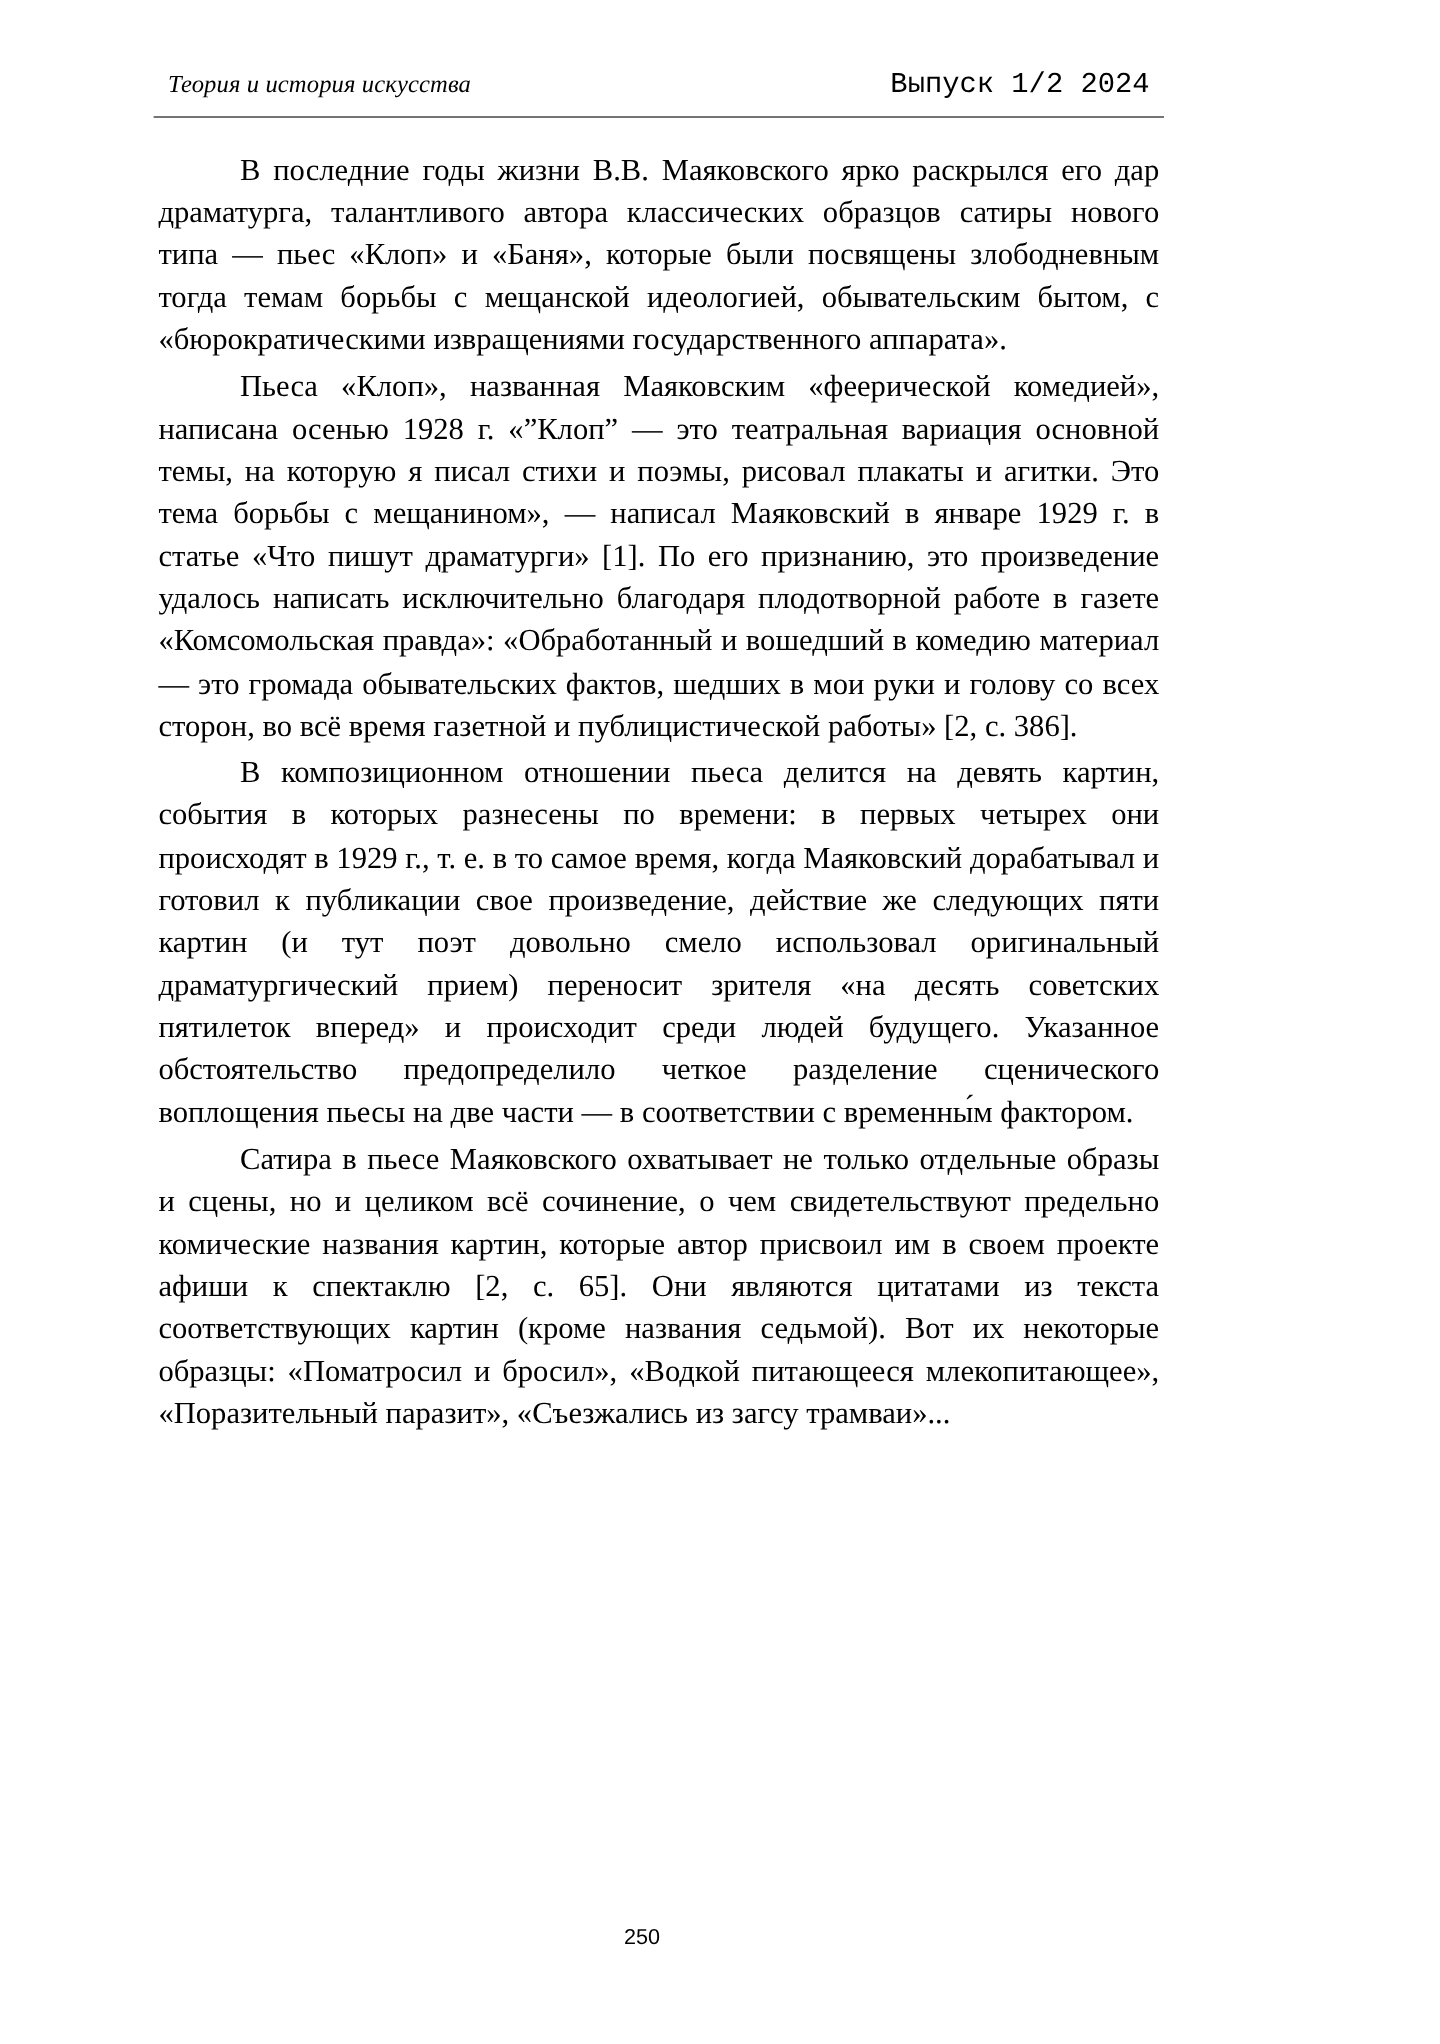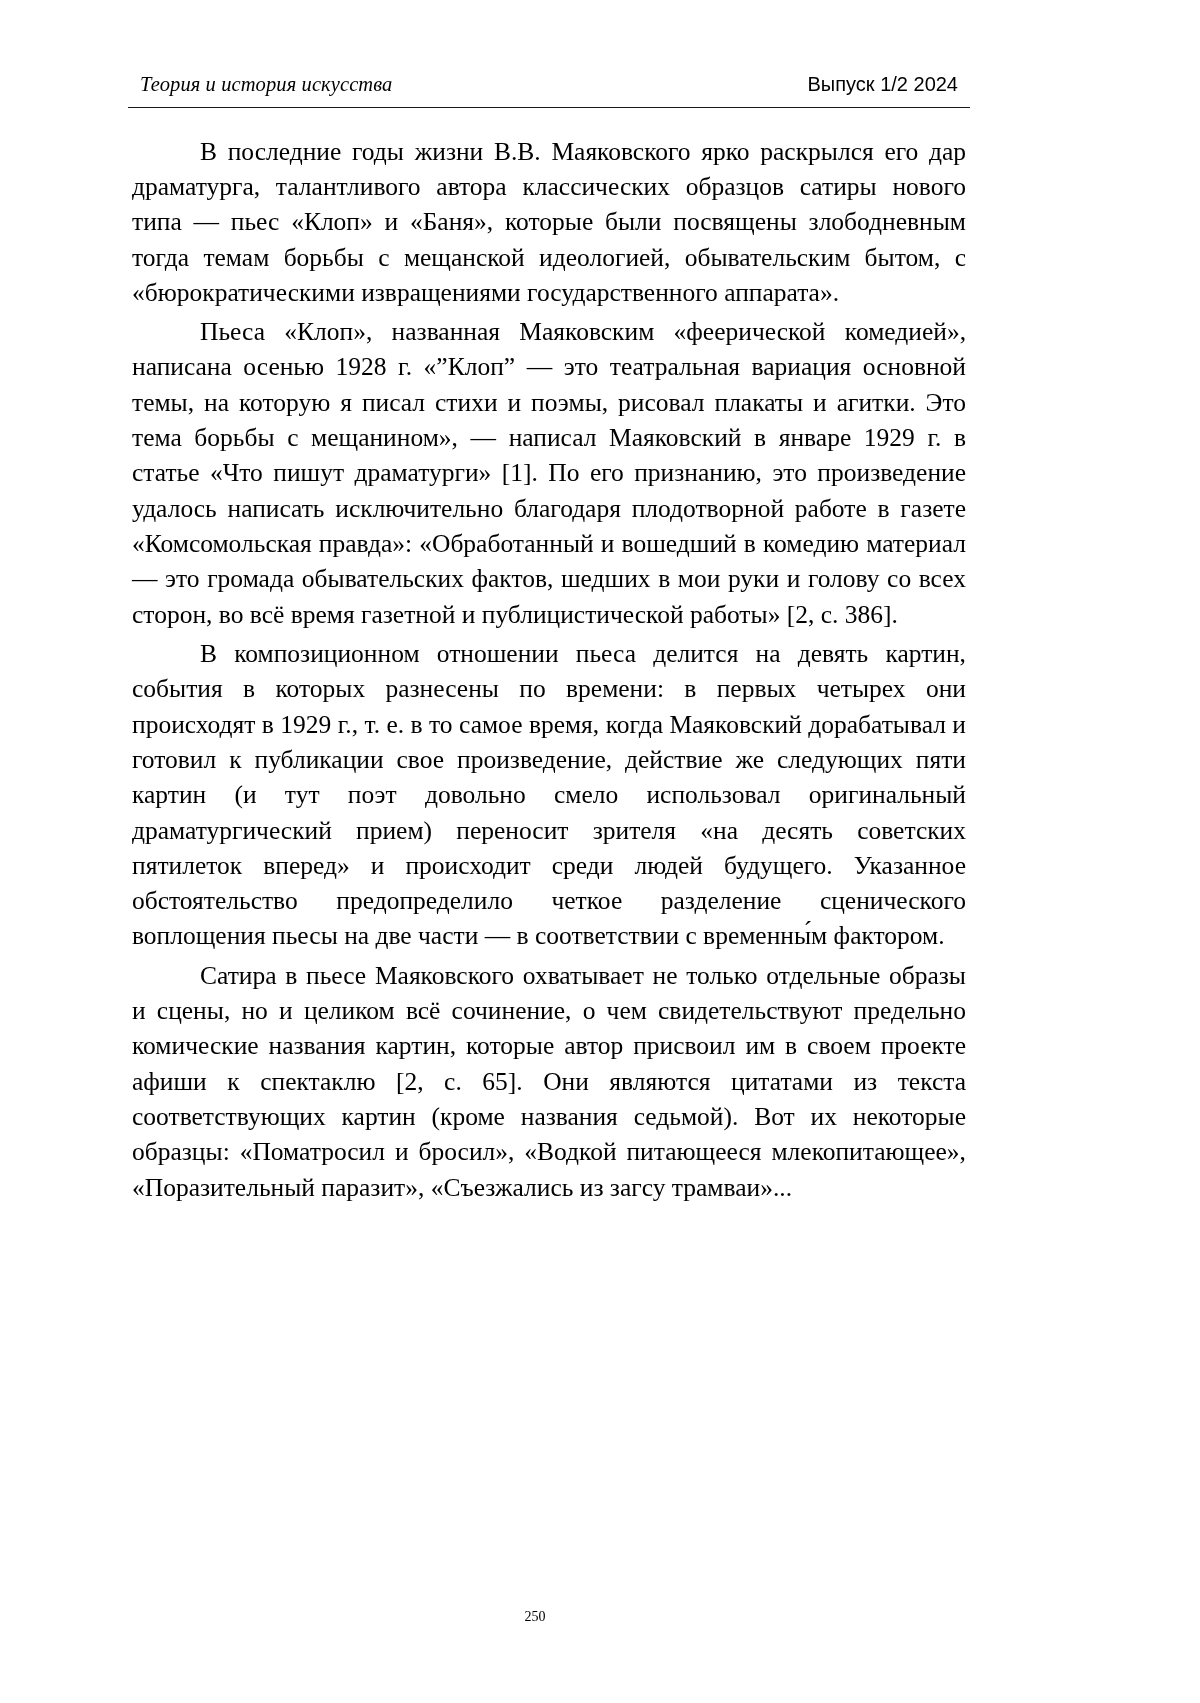--- a/index.html
+++ b/index.html
@@ -31,44 +31,43 @@
     line-height: 1.2;
     padding: 0 12px 10px 12px;
     border-bottom: 1.6px solid #1a1a1a;
   }
   .running-head .rh-left {
     font-style: italic;
     font-family: "Liberation Serif", serif;
     letter-spacing: 0.1px;
   }
   .running-head .rh-right {
-    font-family: Liberation Sans, sans-serif;
-    font-size: 20px;
-    margin-top: 14px;
+    font-family: Liberation Mono, monospace;
+    font-size: 24px;
   }
   .body-text {
     margin-top: 26px;
     font-size: 25.5px;
     line-height: 1.385;
     text-align: justify;
     text-justify: inter-word;
     hyphens: manual;
   }
   .body-text p {
     margin: 4px;
     text-indent: 68px;
   }
   .folio {
     position: absolute;
     left: 0;
     right: 0;
     bottom: 78px;
     text-align: center;
-    font-family: Liberation Serif, serif;
-    font-size: 14px;
+    font-family: Liberation Sans, sans-serif;
+    font-size: 18px;
   }
 </style>
 </head>
 <body>
 
 <div class="page">
 
   <div class="running-head">
     <span class="rh-left">Теория и история искусства</span>
     <span class="rh-right">Выпуск 1/2 2024</span>

